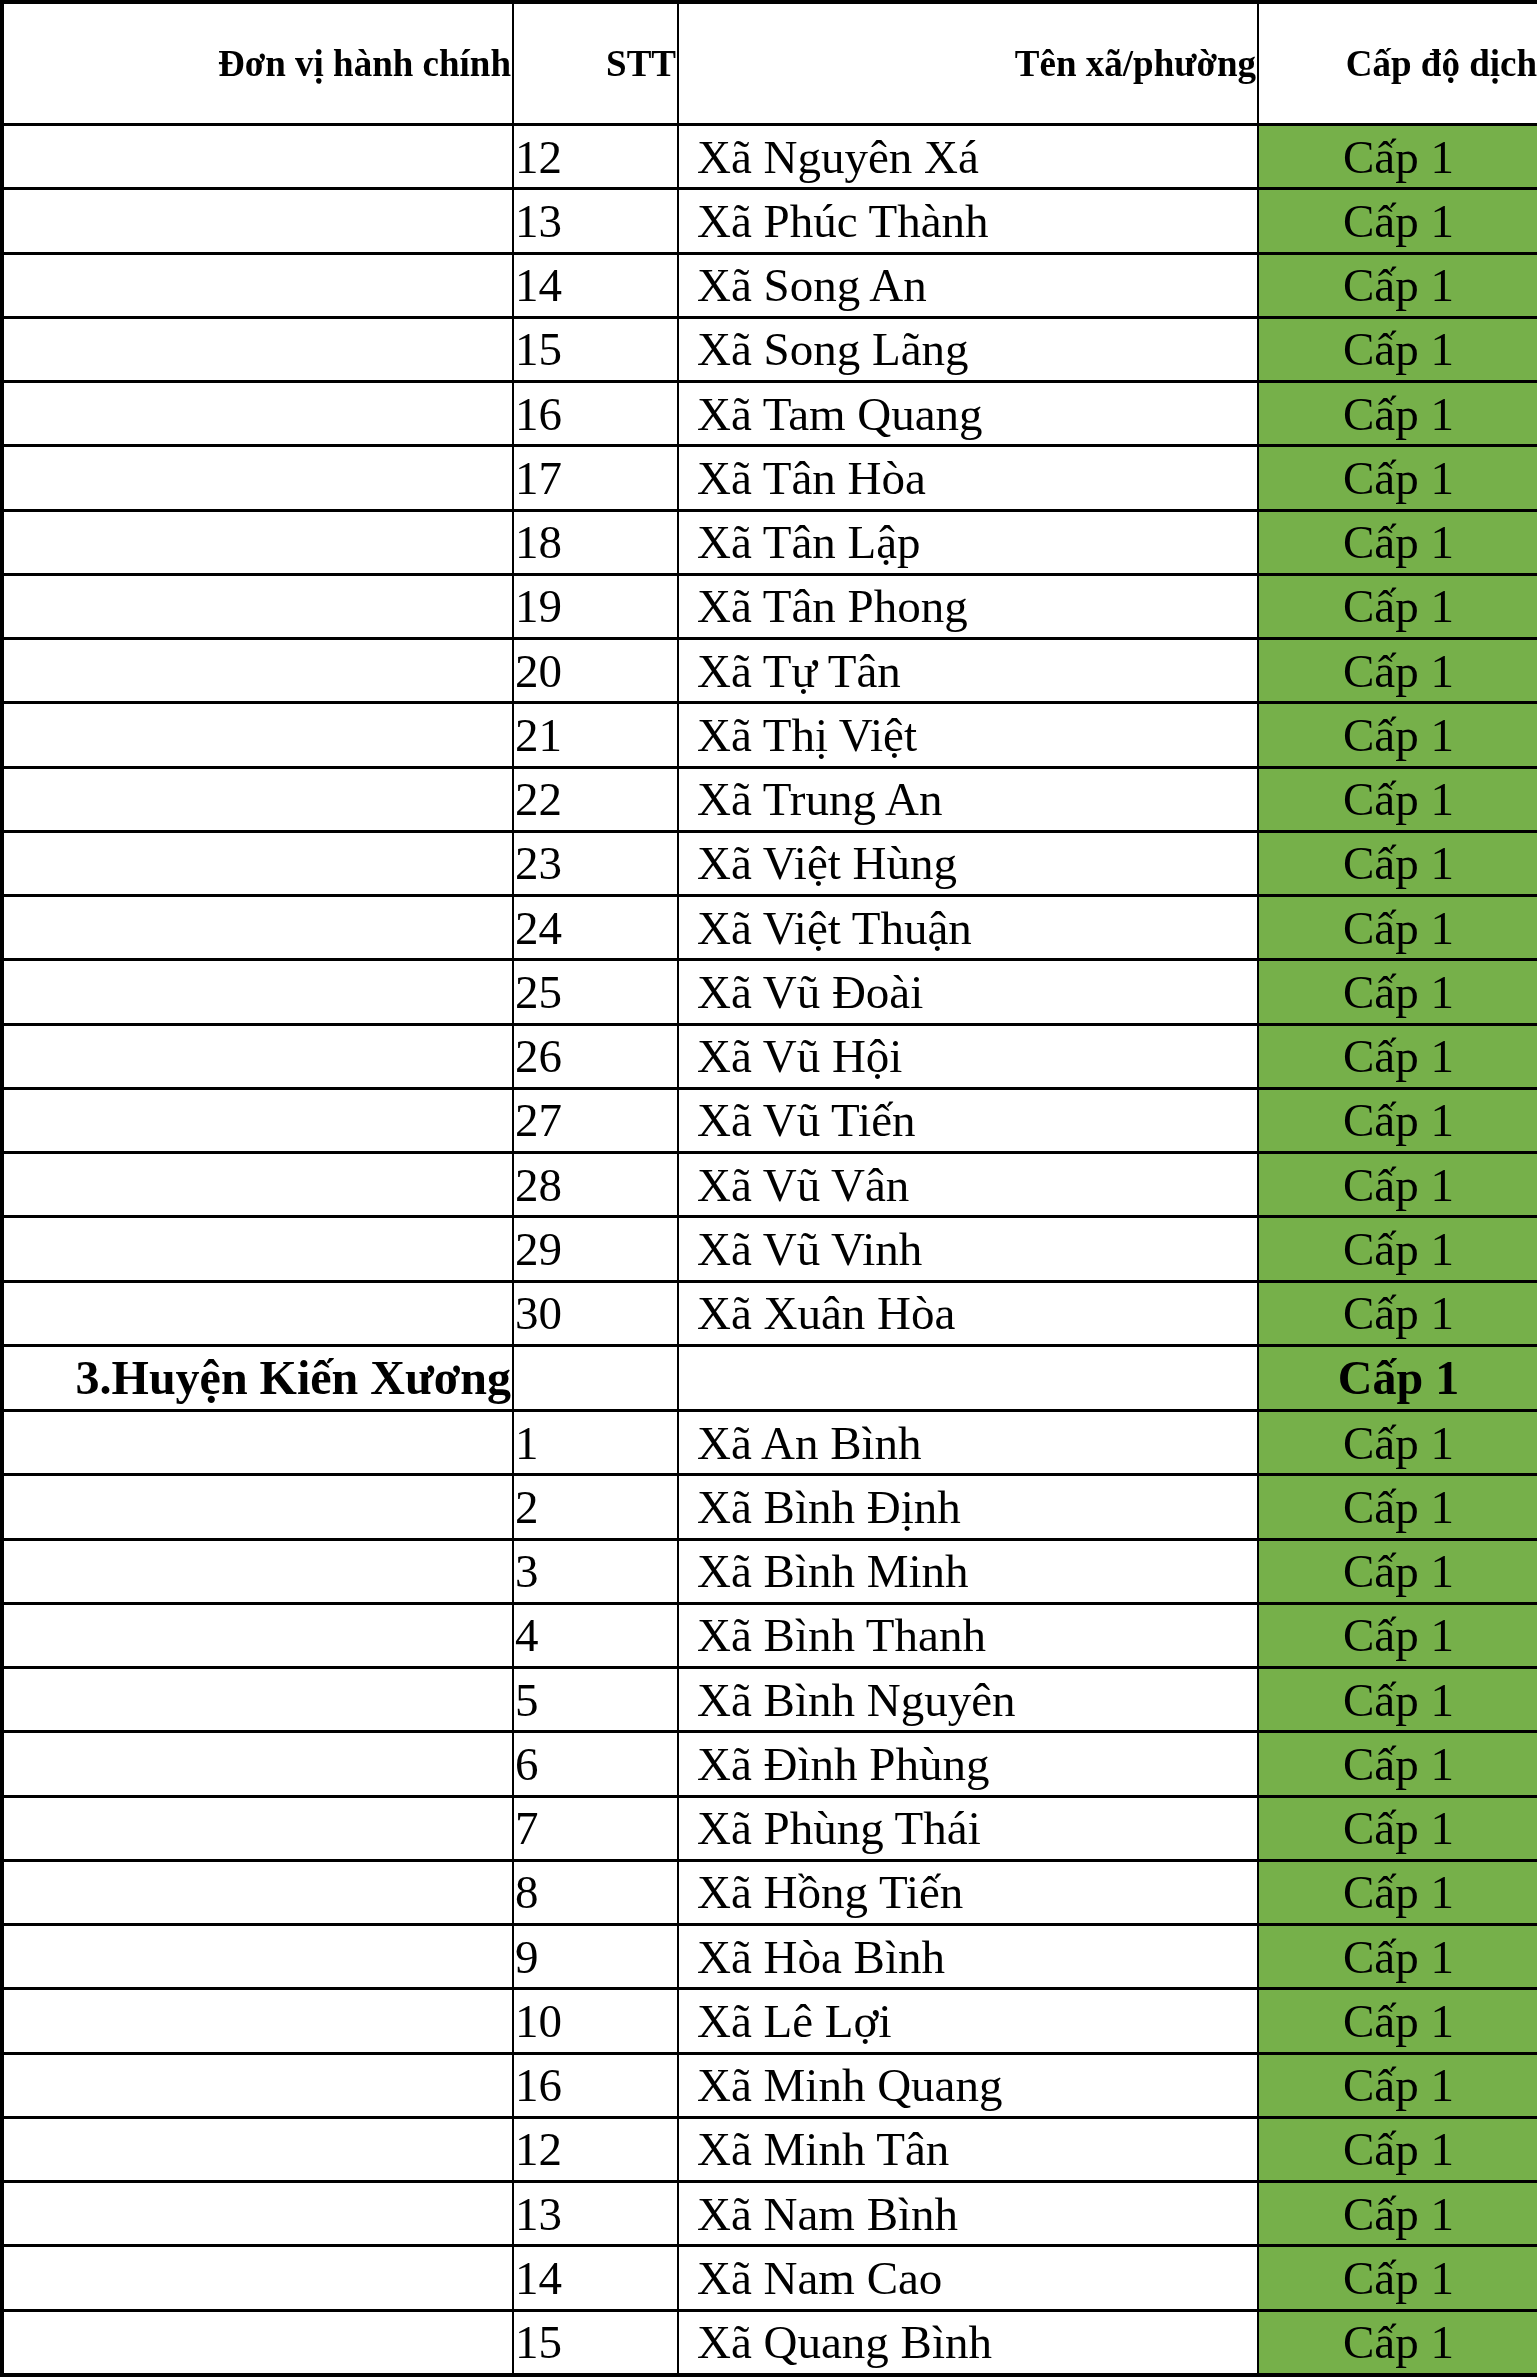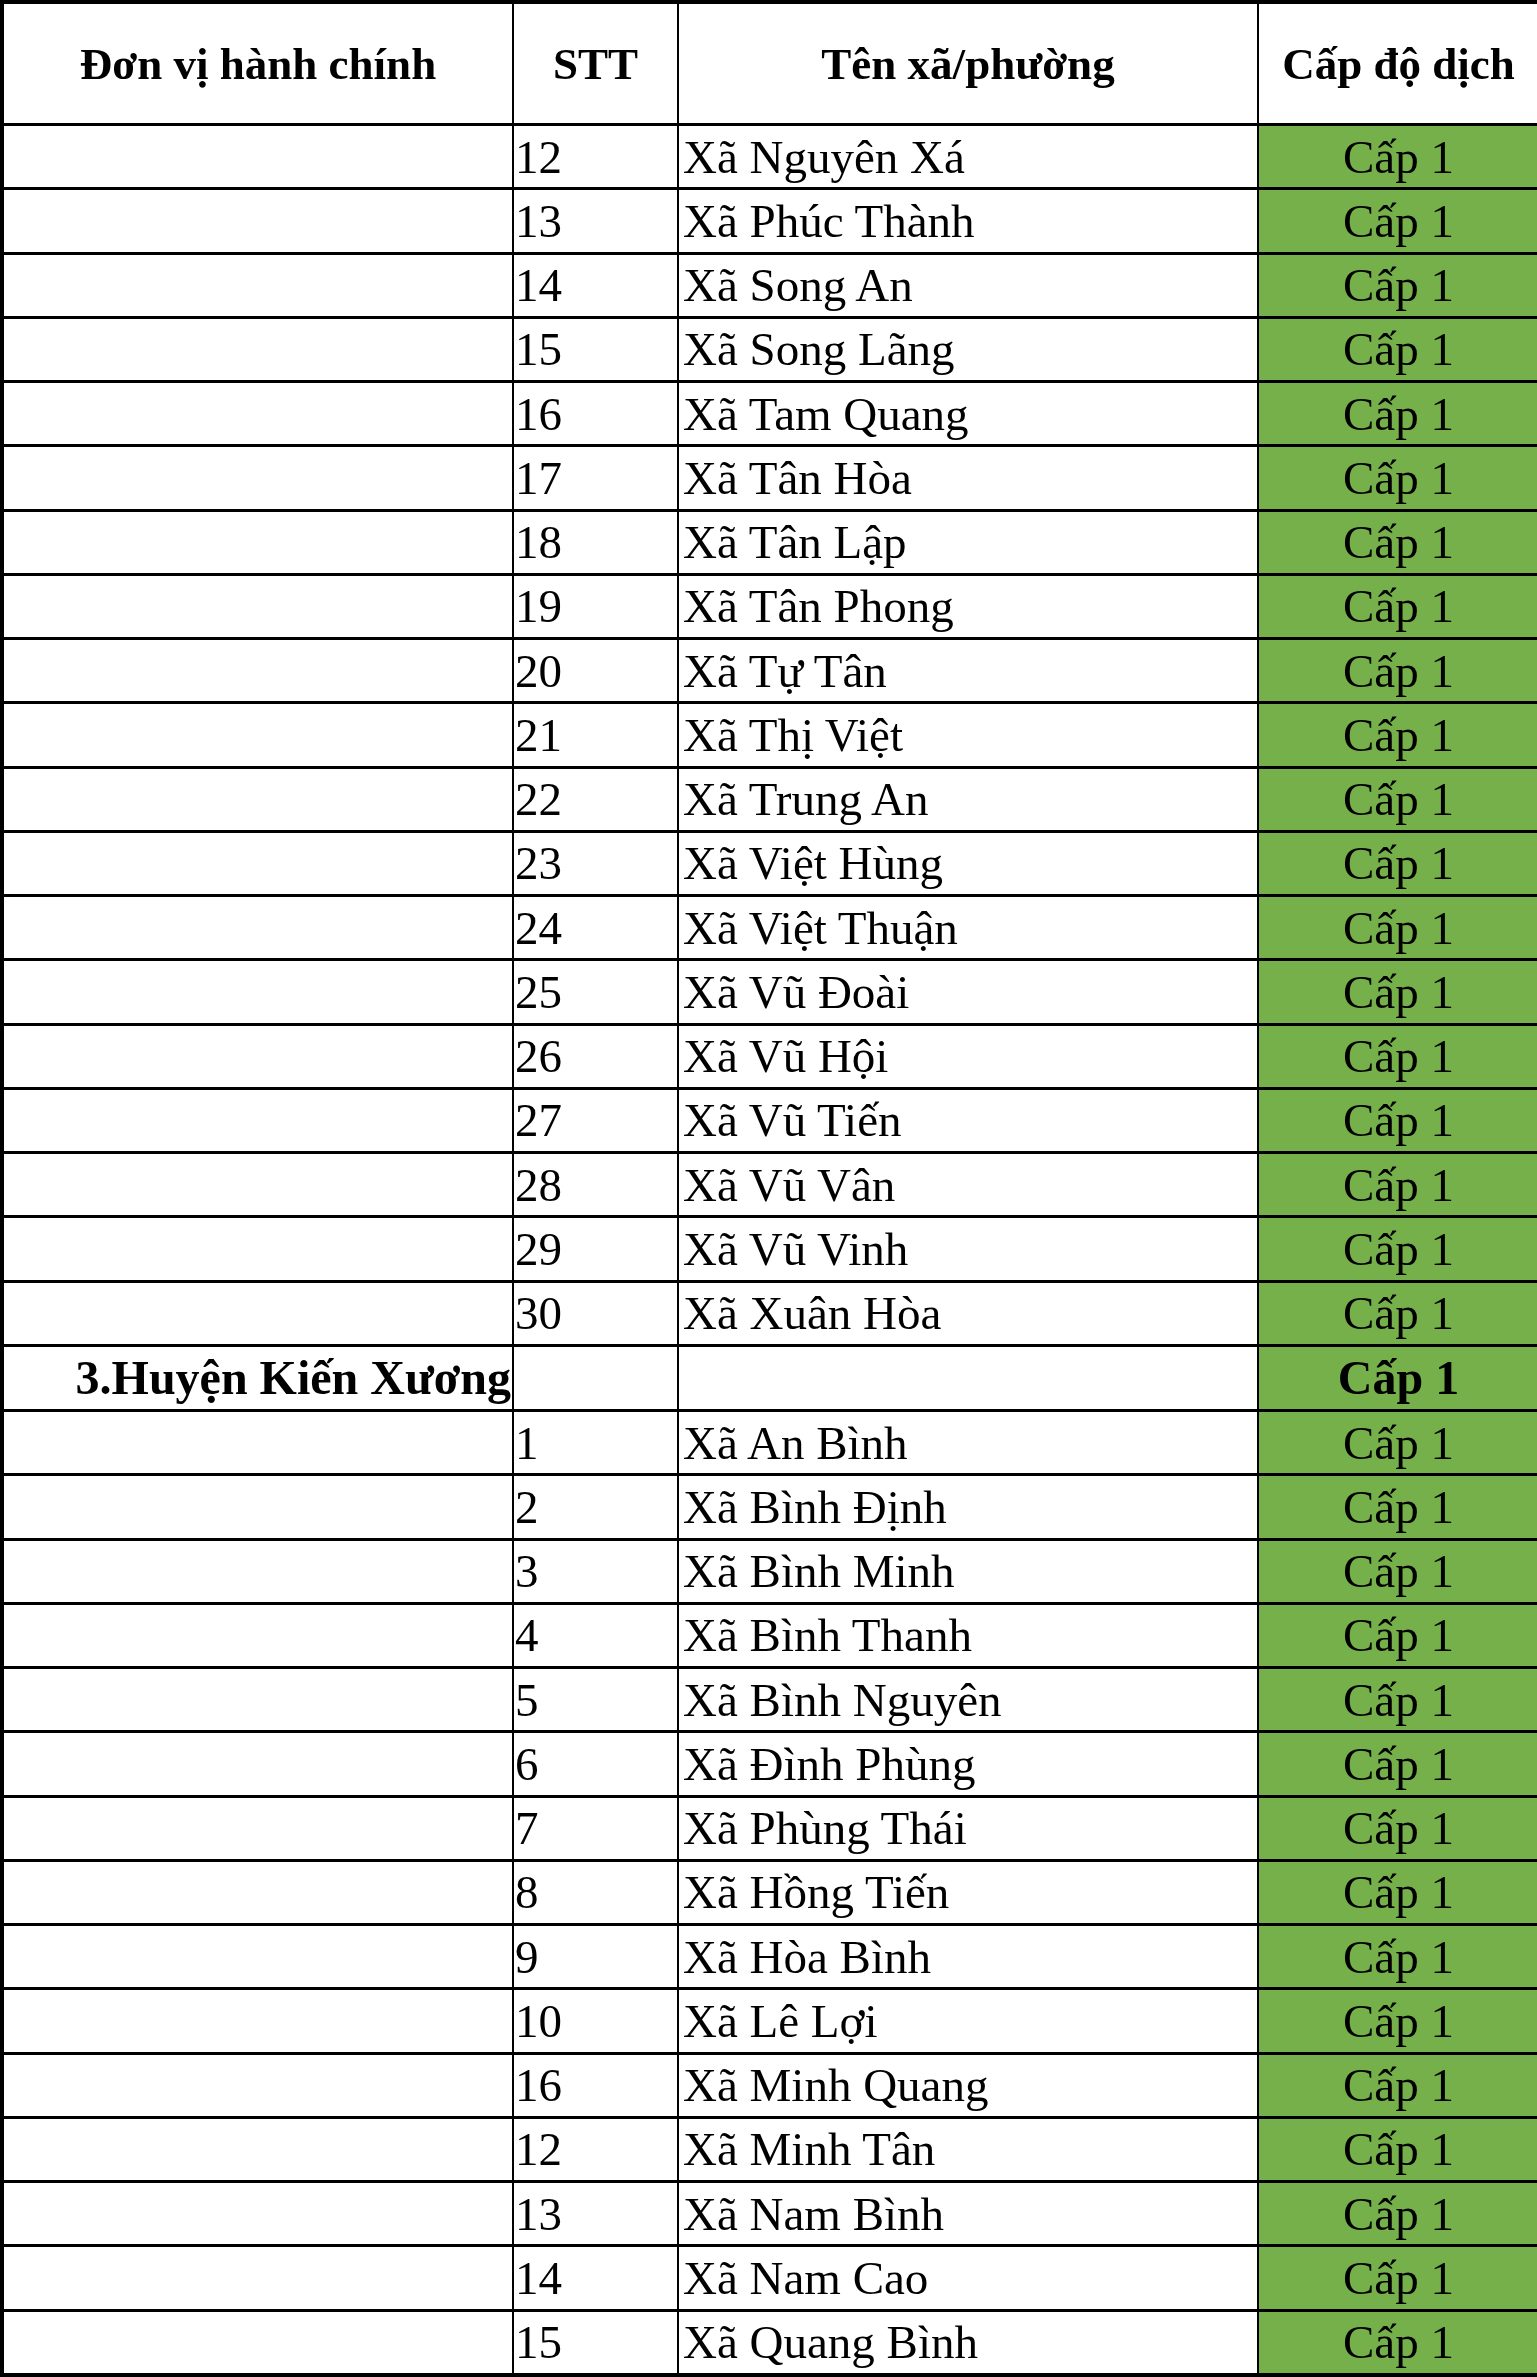--- a/index.html
+++ b/index.html
@@ -31,38 +31,38 @@
   th, td {
     border: 2.4px solid #000000;
     border-top-width: 3.2px;
     border-bottom-width: 3.2px;
     overflow: hidden;
     vertical-align: middle;
     white-space: nowrap;
   }
   thead th {
     height: 117px;
-    font-size: 45px;
+    font-size: 37px;
     font-weight: bold;
-    text-align: center;
+    text-align: right;
     border-bottom-width: 3.9px;
   }
   td {
     font-size: 47px;
     font-weight: normal;
   }
   td.unit {
     text-align: right;
     padding-left: 43px;
   }
   td.stt {
   }
   td.name {
     text-align: left;
-    padding-left: 4px;
+    padding-left: 18px;
   }
   td.level {
     text-align: center;
     background: var(--level-green, #76B04A);
   }
   tr.bold-row td.unit,
   tr.bold-row td.level {
     font-weight: bold;
     font-size: 48px;
   }

